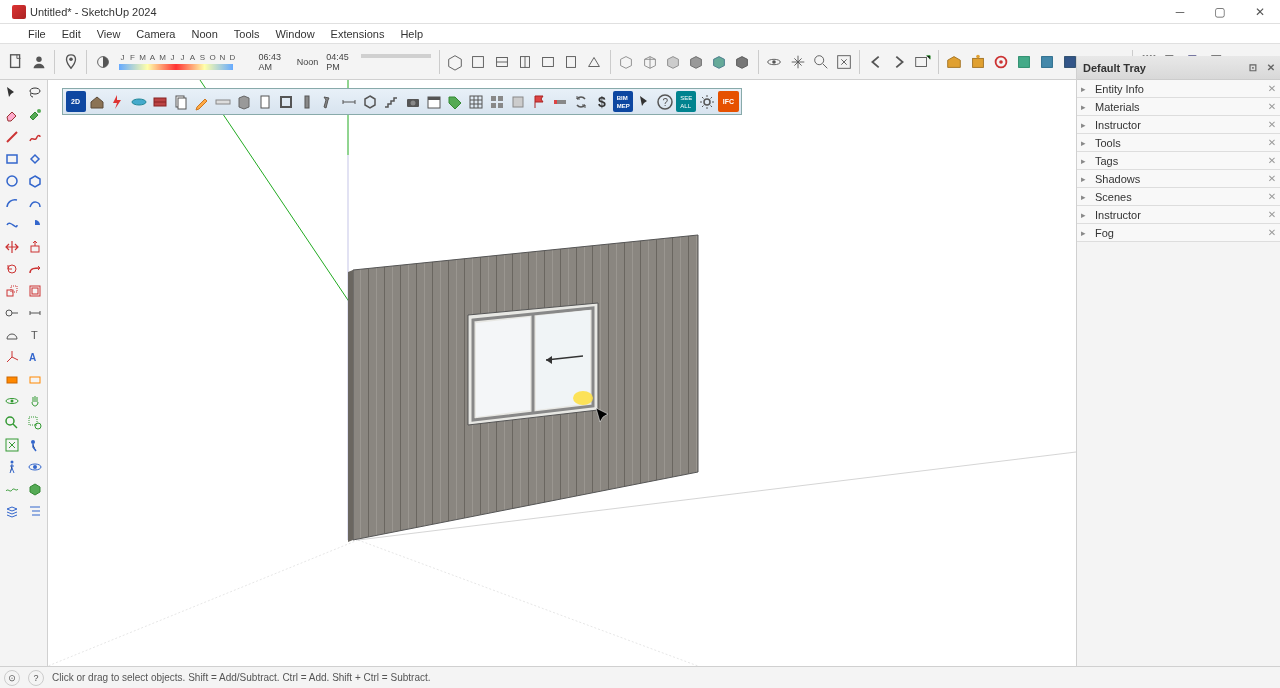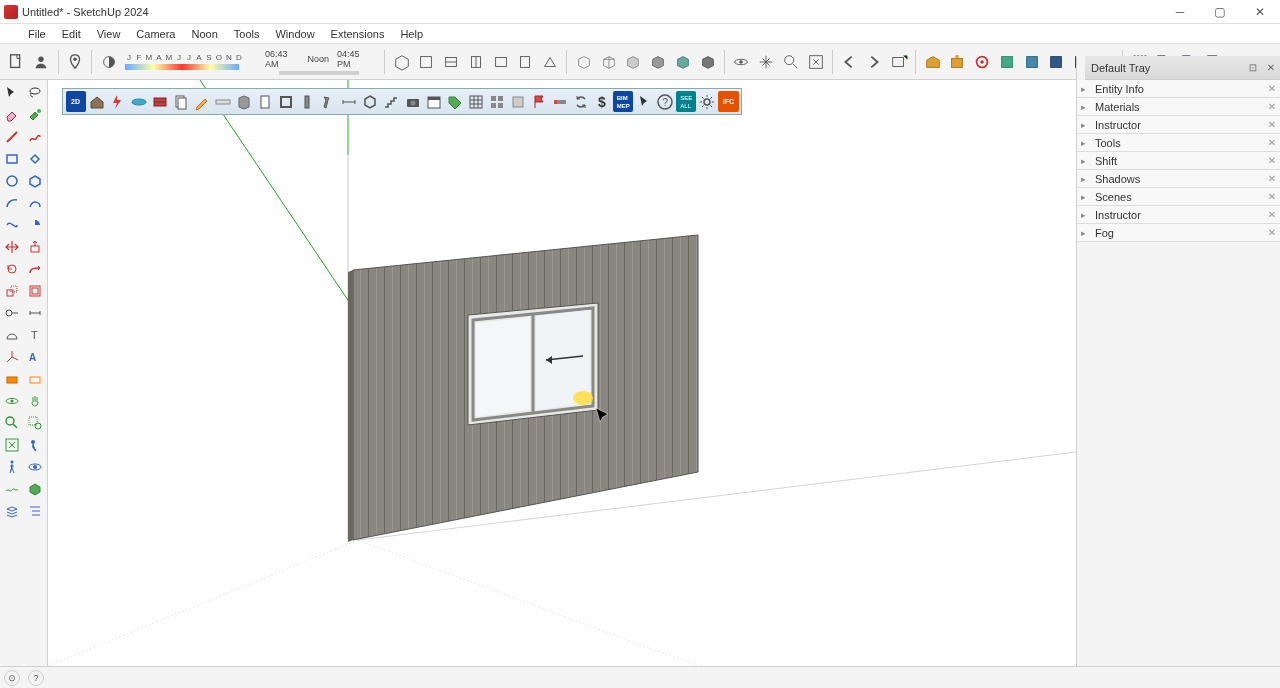--- a/index.html
+++ b/index.html
@@ -1,19 +1,19 @@
 <!DOCTYPE html>
 <html><head>
 <meta charset="utf-8">
 <style>
 * { margin: 0; padding: 0; box-sizing: border-box; font-family: "Segoe UI", Tahoma, sans-serif; }
 body { width: 1280px; height: 688px; background: #fff; overflow: hidden; position: relative; font-size: 11px; }
 
 
-.titlebar { height: 24px; background: #fff; border-bottom: 1px solid #e0e0e0; display: flex; align-items: center; padding-left: 4px; }
+.titlebar { height: 24px; background: #fff; border-bottom: 1px solid #e0e0e0; display: flex; align-items: center; padding-left: 12px; }
 .titlebar .appicon { width: 14px; height: 14px; background: linear-gradient(135deg,#d33,#a22); margin-right: 4px; border-radius: 2px; }
 .titlebar .title { font-size: 11px; color: #333; }
 .titlebar .winbtns { margin-left: auto; display: flex; }
 .titlebar .winbtn { width: 40px; height: 24px; display: flex; align-items: center; justify-content: center; font-size: 12px; color: #555; }
 
 
 .menubar { height: 20px; background: #fff; border-bottom: 1px solid #e0e0e0; display: flex; align-items: center; padding-left: 20px; }
 .menubar .mitem { padding: 2px 8px; font-size: 11px; color: #333; }
 
 
@@ -53,21 +53,21 @@
 .floattb .fthdr .fclose { margin-left: auto; width: 14px; text-align: center; color: #567; }
 .floattb .ftrow { display: flex; padding: 2px; }
 .ftbtn { width: 21px; height: 21px; margin: 0 0.5px; display: flex; align-items: center; justify-content: center; border-radius: 2px; }
 .ftbtn svg { width: 18px; height: 18px; }
 .ftbtn.teal { background: #00838f; color: #fff; }
 .ftbtn.badge { background: #0d47a1; color: #fff; font-size: 7px; font-weight: bold; }
 .ftbtn.orange { background: #e65100; color: #fff; font-size: 7px; font-weight: bold; }
 
 
 .tray { position: absolute; right: 0; top: 56px; width: 204px; bottom: 22px; background: #f4f4f4; border-left: 1px solid #d0d0d0; }
-.tray .trayhdr { height: 24px; background: linear-gradient(#e8e8e8,#d8d8d8); border-bottom: 1px solid #ccc; display: flex; align-items: center; padding-left: 6px; font-size: 11px; font-weight: normal; color: #333; margin-left: 8px; }
+.tray .trayhdr { height: 24px; background: linear-gradient(#e8e8e8,#d8d8d8); border-bottom: 1px solid #ccc; display: flex; align-items: center; padding-left: 6px; font-size: 11px; font-weight: bold; color: #333; }
 .tray .trayhdr .thb { margin-left: auto; display: flex; }
 .tray .trayhdr .thbtn { width: 18px; height: 18px; display: flex; align-items: center; justify-content: center; font-size: 10px; color: #666; }
 .tray .panel { height: 18px; border-bottom: 1px solid #ddd; display: flex; align-items: center; padding-left: 4px; font-size: 11px; color: #333; background: #f8f8f8; }
 .tray .panel .chev { width: 10px; color: #888; margin-right: 4px; font-size: 9px; }
 .tray .panel .pclose { margin-left: auto; width: 16px; text-align: center; color: #999; font-size: 10px; }
 
 
 .statusbar { position: absolute; left: 0; right: 0; bottom: 0; height: 22px; background: #f4f4f4; border-top: 1px solid #d0d0d0; display: flex; align-items: center; padding-left: 4px; font-size: 10px; color: #555; }
 .statusbar .sicon { width: 16px; height: 16px; margin-right: 8px; display: flex; align-items: center; justify-content: center; border: 1px solid #ccc; border-radius: 8px; font-size: 9px; }
 </style>
@@ -133,21 +133,21 @@
         <span>J</span>
         <span>J</span>
         <span>A</span>
         <span>S</span>
         <span>O</span>
         <span>N</span>
         <span>D</span>
     </div>
     <div class="shadow-gradient"></div>
   </div>
-  <div style="display:flex;flex-direction:column;margin-left:18px">
+  <div style="display:flex;flex-direction:row;margin-left:18px">
     <div style="display:flex;align-items:center">
       <span class="shadow-time">06:43 AM</span>
       <span class="shadow-time">Noon</span>
       <span class="shadow-time">04:45 PM</span>
     </div>
     <div class="shadow-bar" style="margin:2px auto 0"></div>
   </div>
   <div class="tsep" style="margin-left:8px"></div>
 
   <div class="tbtn">
@@ -868,21 +868,21 @@
         <span>Instructor</span>
         <span class="pclose">✕</span>
       </div>
       <div class="panel">
         <span class="chev">▸</span>
         <span>Tools</span>
         <span class="pclose">✕</span>
       </div>
       <div class="panel">
         <span class="chev">▸</span>
-        <span>Shift</span>
+        <span>Tags</span>
         <span class="pclose">✕</span>
       </div>
       <div class="panel">
         <span class="chev">▸</span>
         <span>Shadows</span>
         <span class="pclose">✕</span>
       </div>
       <div class="panel">
         <span class="chev">▸</span>
         <span>Scenes</span>
@@ -897,13 +897,14 @@
         <span class="chev">▸</span>
         <span>Fog</span>
         <span class="pclose">✕</span>
       </div>
     </div>
 </div>
 
 <div class="statusbar">
   <div class="sicon">⊙</div>
   <div class="sicon">?</div>
+  <span>Click or drag to select objects. Shift = Add/Subtract. Ctrl = Add. Shift + Ctrl = Subtract.</span>
 </div>
 
 </body></html>

